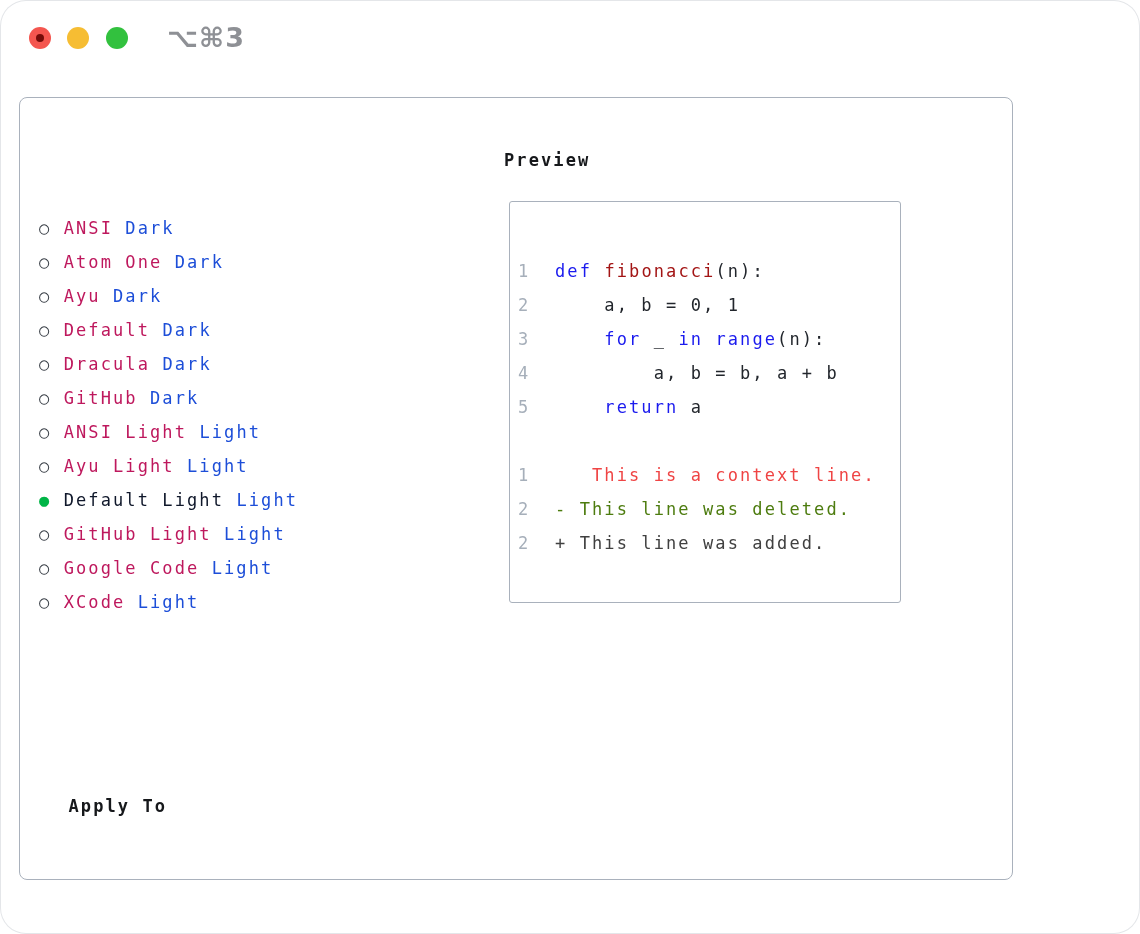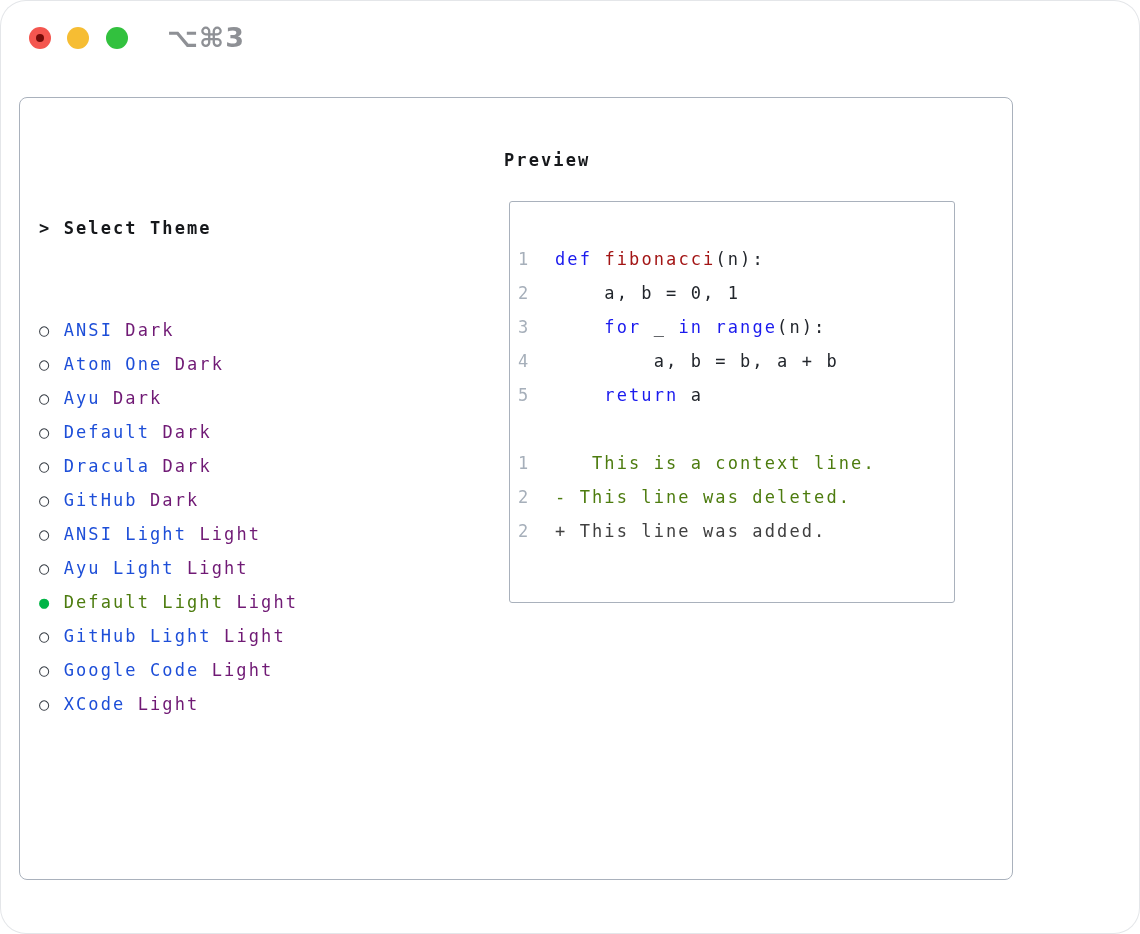--- a/index.html
+++ b/index.html
@@ -28,60 +28,60 @@
   }
   .mono{font-size:17px;line-height:34px;letter-spacing:2.1px;white-space:pre;}
   .row{height:34px;}
   .gap{height:34px;}
   
   .left-col{position:absolute;left:19px;top:45px;}
   .hdr{font-weight:bold;color:#16181b;}
   .hdr .prefix{color:#16181b;font-weight:bold;}
   .bullet{color:#383e46;}
   .bullet.sel{color:#00b446;}
-  .iname{color:#1d4ed8;}
-  .iname.sel{color:#4d7c0f;}
-  .itag{color:#701a75;}
+  .iname{color:#be185d;}
+  .iname.sel{color:#0f172a;}
+  .itag{color:#1d4ed8;}
   .indent2{display:inline-block;width:29.5px;}
   
   .preview-label{position:absolute;left:484px;top:45px;font-weight:bold;color:#16181b;}
   .preview-box{
-    position:absolute;left:489px;top:103px;width:446px;height:402px;
+    position:absolute;left:489px;top:103px;width:392px;height:402px;
     border:1.5px solid #a9b1bc;border-radius:3px;background:#fff;
-    padding:40px 0 0 8px;box-sizing:border-box;overflow:hidden;
+    padding:52px 0 0 8px;box-sizing:border-box;overflow:hidden;
   }
   .pline{height:34px;}
   .tok-ln{color:#a6afba;}
   .tok-kw{color:#1b1bee;}
   .tok-fn{color:#a31515;}
   .tok-pln{color:#22262c;}
-  .tok-ctx{color:#4d7c0f;}
+  .tok-ctx{color:#ef4444;}
   .tok-del{color:#4d7c0f;}
   .tok-add{color:#404040;}
 </style>
 </head>
 <body>
 
 <div class="window">
 
   <div class="titlebar">
     <span class="tl red">
         <span class="dot"></span>
       </span>
     <span class="tl yellow"></span>
     <span class="tl green"></span>
     <span class="win-title">⌥⌘3</span>
   </div>
 
   <div class="panel">
 
     <div class="left-col mono">
-      <div class="row hdr"><span class="prefix">&gt; </span><span>Select Theme</span></div>
       <div id="theme-items"><div class="row"><span class="bullet">○ </span><span class="iname">ANSI</span> <span class="itag">Dark</span></div><div class="row"><span class="bullet">○ </span><span class="iname">Atom One</span> <span class="itag">Dark</span></div><div class="row"><span class="bullet">○ </span><span class="iname">Ayu</span> <span class="itag">Dark</span></div><div class="row"><span class="bullet">○ </span><span class="iname">Default</span> <span class="itag">Dark</span></div><div class="row"><span class="bullet">○ </span><span class="iname">Dracula</span> <span class="itag">Dark</span></div><div class="row"><span class="bullet">○ </span><span class="iname">GitHub</span> <span class="itag">Dark</span></div><div class="row"><span class="bullet">○ </span><span class="iname">ANSI Light</span> <span class="itag">Light</span></div><div class="row"><span class="bullet">○ </span><span class="iname">Ayu Light</span> <span class="itag">Light</span></div><div class="row"><span class="bullet sel">● </span><span class="iname sel">Default Light</span> <span class="itag">Light</span></div><div class="row"><span class="bullet">○ </span><span class="iname">GitHub Light</span> <span class="itag">Light</span></div><div class="row"><span class="bullet">○ </span><span class="iname">Google Code</span> <span class="itag">Light</span></div><div class="row"><span class="bullet">○ </span><span class="iname">XCode</span> <span class="itag">Light</span></div></div>
       <div class="gap"></div>
+      <div class="row hdr"><span class="indent2"></span><span>Apply To</span></div>
       
       
       
     </div>
 
     <div class="preview-label mono">Preview</div>
     <div class="preview-box mono" id="preview-box"><div class="pline"><span class="tok-ln">1  </span><span class="tok-kw">def</span><span class="tok-pln"> </span><span class="tok-fn">fibonacci</span><span class="tok-pln">(n):</span></div><div class="pline"><span class="tok-ln">2      </span><span class="tok-pln">a, b = 0, 1</span></div><div class="pline"><span class="tok-ln">3      </span><span class="tok-kw">for</span><span class="tok-pln"> _ </span><span class="tok-kw">in</span><span class="tok-pln"> </span><span class="tok-kw">range</span><span class="tok-pln">(n):</span></div><div class="pline"><span class="tok-ln">4          </span><span class="tok-pln">a, b = b, a + b</span></div><div class="pline"><span class="tok-ln">5      </span><span class="tok-kw">return</span><span class="tok-pln"> a</span></div><div class="pline"></div><div class="pline"><span class="tok-ln">1     </span><span class="tok-ctx">This is a context line.</span></div><div class="pline"><span class="tok-ln">2  </span><span class="tok-del">- This line was deleted.</span></div><div class="pline"><span class="tok-ln">2  </span><span class="tok-add">+ This line was added.</span></div></div>
 
   </div>
 </div>

